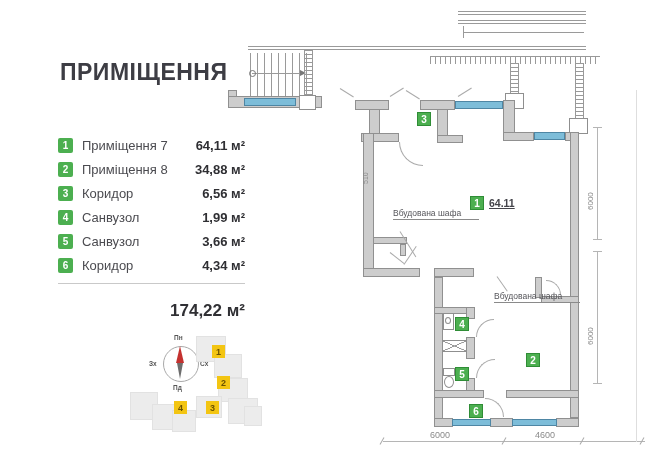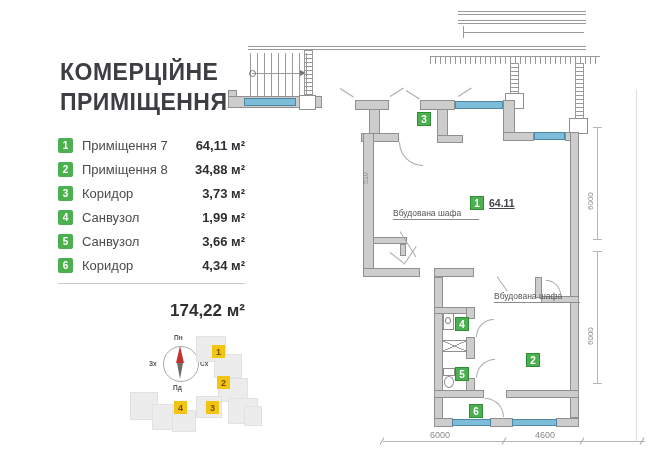--- a/index.html
+++ b/index.html
@@ -53,39 +53,38 @@
   .vdim{position:absolute;writing-mode:vertical-rl;transform:rotate(180deg);font-size:8px;color:#8a8a8a;}
   .dl{position:absolute;background:#b5b5b5;}
   .fx{position:absolute;background:#fff;border:1px solid #8f8f8f;box-sizing:border-box;}
 </style>
 </head>
 <body>
 
 <div id="app">
 
   <div class="title">
-    <div>КОМЕРЦІЙНЕ</div>
     <div>ПРИМІЩЕННЯ</div>
   </div>
 
   <div class="legend">
     <div class="lrow">
       <div class="lnum">1</div>
       <div class="llab">Приміщення 7</div>
       <div class="larea">64,11 м²</div>
     </div>
     <div class="lrow">
       <div class="lnum">2</div>
       <div class="llab">Приміщення 8</div>
       <div class="larea">34,88 м²</div>
     </div>
     <div class="lrow">
       <div class="lnum">3</div>
       <div class="llab">Коридор</div>
-      <div class="larea">3,73 м²</div>
+      <div class="larea">6,56 м²</div>
     </div>
     <div class="lrow">
       <div class="lnum">4</div>
       <div class="llab">Санвузол</div>
       <div class="larea">1,99 м²</div>
     </div>
     <div class="lrow">
       <div class="lnum">5</div>
       <div class="llab">Санвузол</div>
       <div class="larea">3,66 м²</div>

